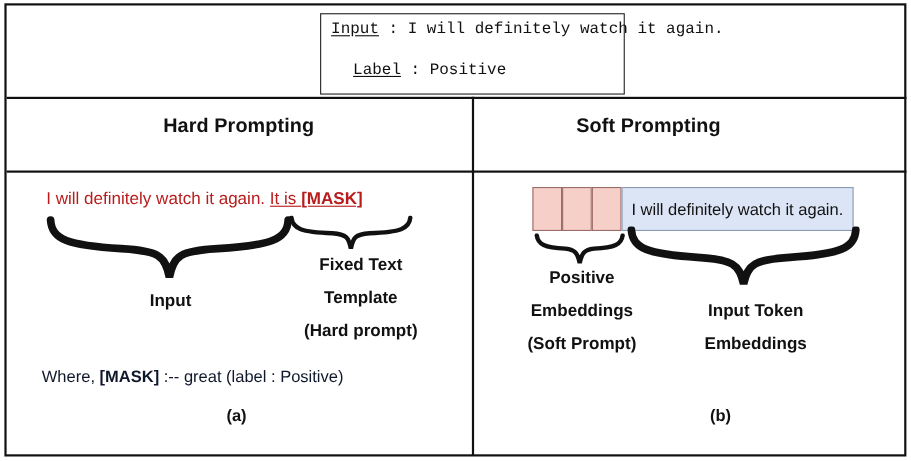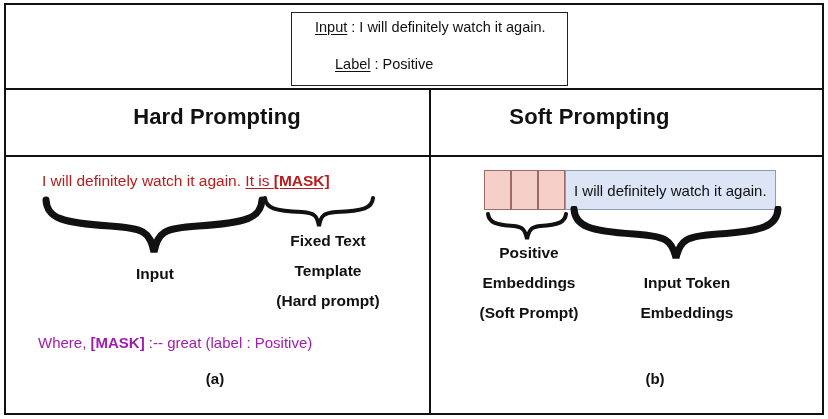--- a/index.html
+++ b/index.html
@@ -45,38 +45,39 @@
   
   .example-box {
     position: absolute;
     left: 291px;
     top: 12px;
     width: 277px;
     height: 74px;
     border: 1.5px solid #222222;
     box-sizing: border-box;
     background: #ffffff;
-    padding: 7px 0 0 23px;
+    padding: 7px 0 0 9px;
+    font-family: Liberation Mono, monospace;
   }
   .ex-line {
     font-size: 14.5px;
     color: #111111;
     line-height: 1.0;
     white-space: nowrap;
   }
   .ex-line.second { margin-top: 22px; margin-left: 20px; }
   .ex-key {
     text-decoration: underline;
     text-underline-offset: 2px;
   }
 
   
   .col-title {
     position: absolute;
-    font-size: 22px;
+    font-size: 18px;
     font-weight: bold;
     color: #111111;
     text-align: center;
     letter-spacing: 0.1px;
   }
   #title-hard { left: 6px; top: 104px; width: 422px; }
   #title-soft { left: 432px; top: 104px; width: 315px; }
 
   
   .hard-sentence {
@@ -110,21 +111,21 @@
   #lbl-input      { left: 100px; top: 265px; width: 110px; }
   #lbl-fixed1     { left: 253px; top: 232px; width: 150px; }
   #lbl-fixed2     { left: 253px; top: 262px; width: 150px; }
   #lbl-fixed3     { left: 243px; top: 292px; width: 170px; }
 
   .where-line {
     position: absolute;
     left: 38px;
     top: 334px;
     font-size: 15px;
-    color: #a21caf;
+    color: #0f172a;
     white-space: nowrap;
   }
   .where-mask { font-weight: bold; }
 
   .subfig {
     position: absolute;
     font-size: 15px;
     font-weight: bold;
     color: #111111;
     text-align: center;

